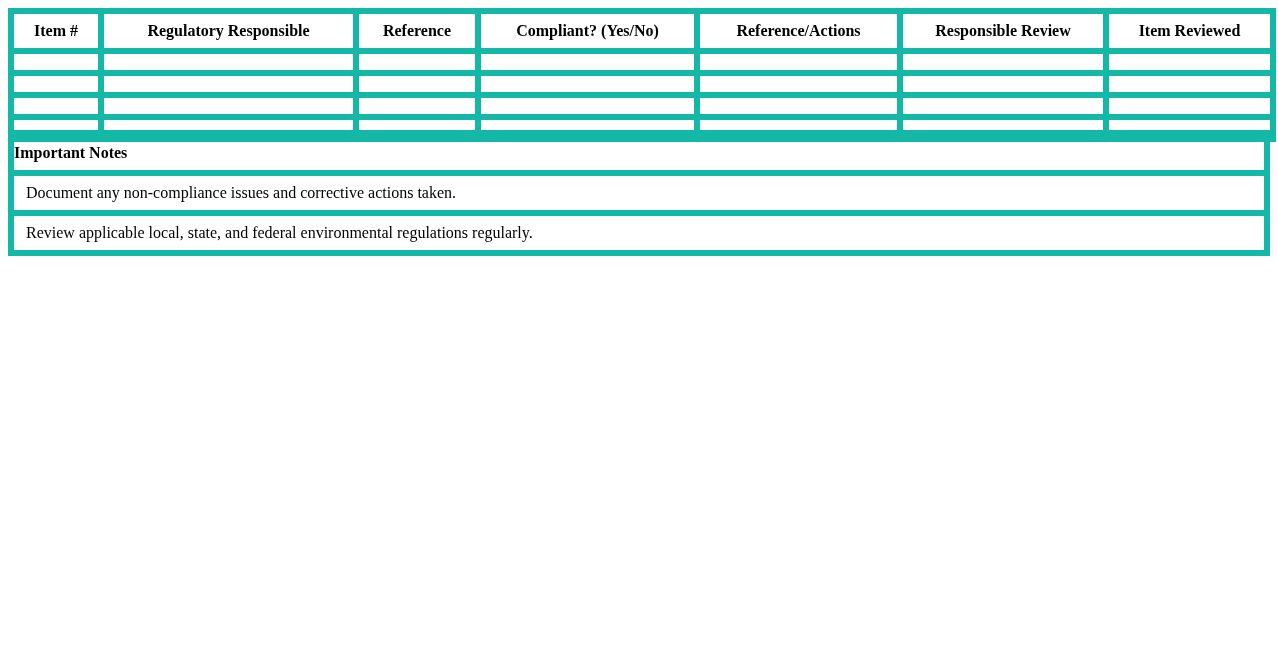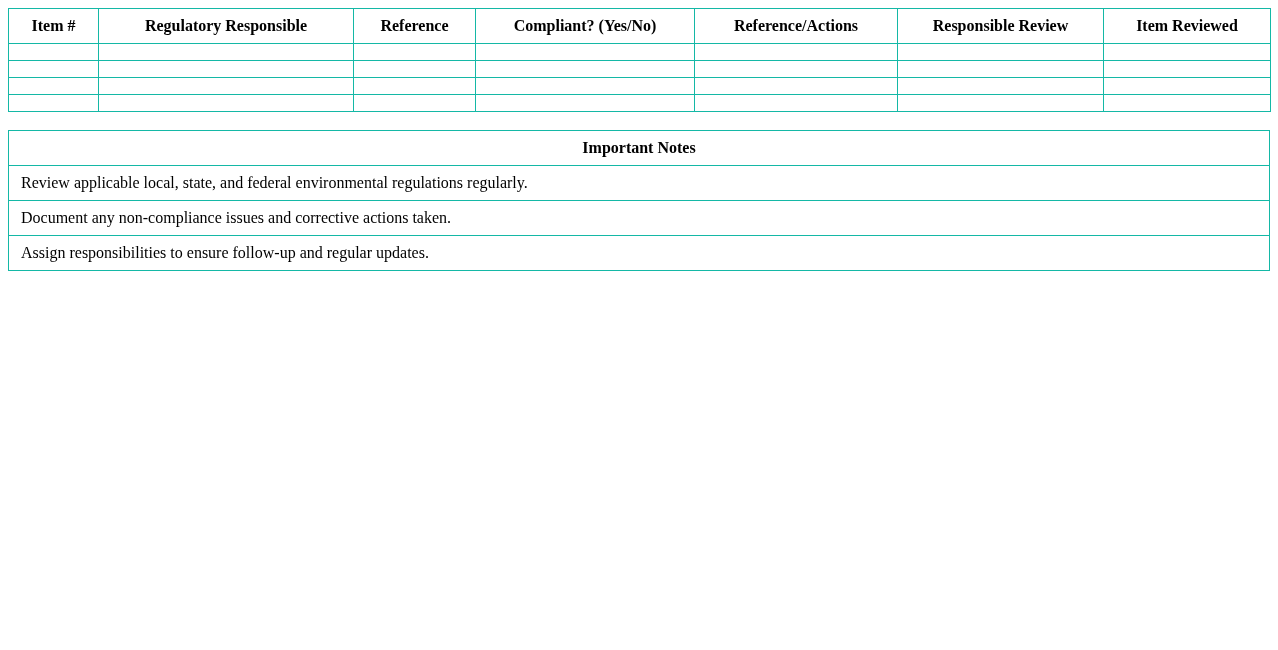--- a/index.html
+++ b/index.html
@@ -1,23 +1,23 @@
 <!DOCTYPE html>
 <html><head>
 <meta charset="utf-8">
 <style>
   html, body { margin:0; padding:0; background:#fff; }
   body { width:1278px; height:650px; font-family:"Liberation Serif", serif; color:#000; font-size:16px; position:relative; }
   table { border-collapse:collapse; position:absolute; left:8px; width:1262px; table-layout:fixed; }
-  td, th { border:1px solid #14b8a6; padding:0; }
+  td, th { border:6px solid #14b8a6; padding:0; }
   #checklist { top:8px; }
   #checklist th { height:34px; font-weight:bold; font-size:16px; text-align:center; }
   #checklist td { height:16px; }
   #notes { top:130px; }
-  #notes th { height:34px; font-weight:bold; text-align:center; font-size:16px; }
+  #notes th { height:34px; font-weight:bold; text-align:left; font-size:16px; }
   #notes td { height:34px; padding-left:12px; font-size:16px; }
 </style>
 </head>
 <body>
 
 <table id="checklist">
   <colgroup>
     <col style="width:90px">
       <col style="width:255px">
       <col style="width:122px">
@@ -78,22 +78,19 @@
 </table>
 
 <table id="notes">
   <thead>
     <tr>
       <th>Important Notes</th>
     </tr>
   </thead>
   <tbody>
     <tr>
-        <td>Review applicable local, state, and federal environmental regulations regularly.</td>
-      </tr>
-    <tr>
         <td>Document any non-compliance issues and corrective actions taken.</td>
       </tr>
     <tr>
-        <td>Assign responsibilities to ensure follow-up and regular updates.</td>
+        <td>Review applicable local, state, and federal environmental regulations regularly.</td>
       </tr>
   </tbody>
 </table>
 
 </body></html>

